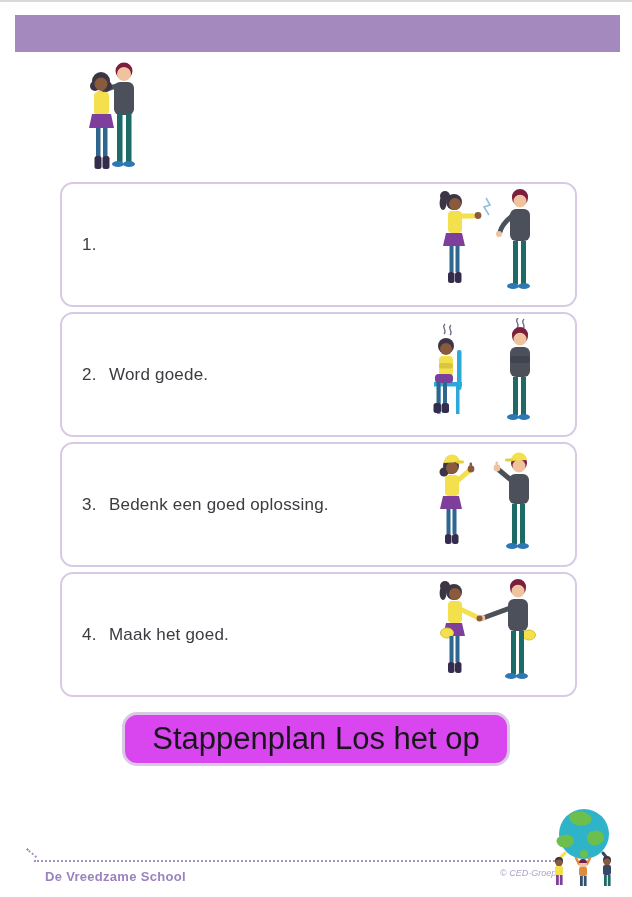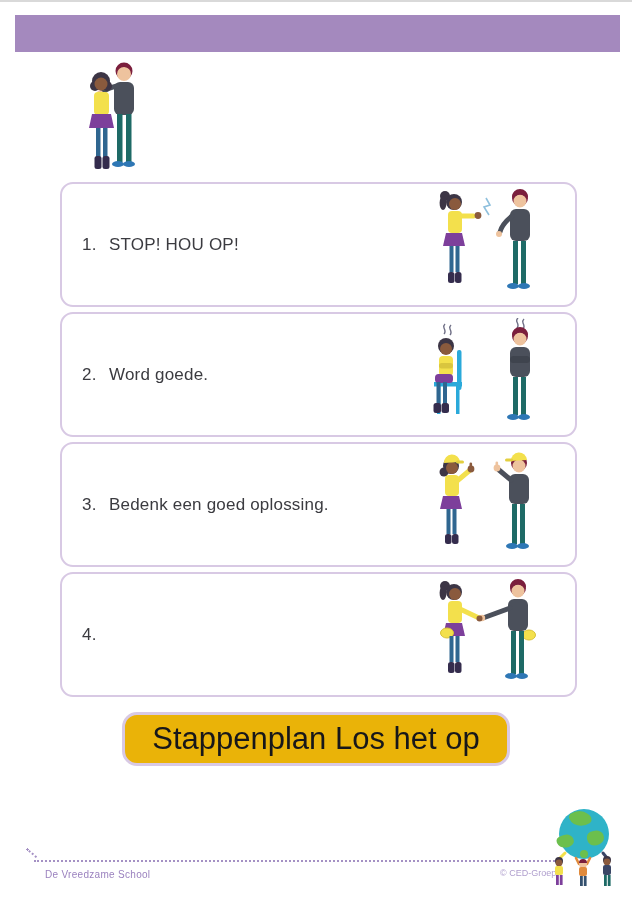--- a/index.html
+++ b/index.html
@@ -10,27 +10,27 @@
   .header-bar { position:absolute; left:15px; top:15px; width:605px; height:37px; background:#a489be; }
   .couple-illustration { position:absolute; left:84px; top:61px; width:60px; height:116px; }
   .step-box { position:absolute; left:60px; width:517px; height:125px; background:#ffffff;
               border:2px solid #d8c9e4; border-radius:13px; }
   .step-box.b1 { top:182px; } .step-box.b2 { top:312px; } .step-box.b3 { top:442px; } .step-box.b4 { top:572px; }
   .step-text { position:absolute; left:20px; top:50%; transform:translateY(-50%);
                display:flex; font-size:17px; color:#3b3b40; letter-spacing:.2px; }
   .step-number { display:inline-block; width:27px; }
   .step-illustration { position:absolute; right:18px; bottom:5px; width:140px; height:112px; }
   .title-box { position:absolute; left:122px; top:712px; width:388px; height:54px;
-               border:3px solid #d8c9e4; border-radius:15px; background:#eab308;
+               border:3px solid #d8c9e4; border-radius:15px; background:#d946ef;
                display:flex; align-items:center; justify-content:center; }
   .title-box span { font-size:31px; color:#17171a; }
   .dotted-line { position:absolute; left:34px; top:860px; width:521px; height:0; border-top:2px dotted #a591c4; }
   .dotted-tick { position:absolute; left:25px; top:852px; width:13px; height:0; border-top:2px dotted #a591c4; transform:rotate(40deg); }
-  .footer-left  { position:absolute; left:45px;  top:869px; font-size:10px; font-weight:normal; color:#9b82bf; letter-spacing:.3px; }
-  .footer-right { position:absolute; left:500px; top:868px; font-size:9px;  color:#af9ecd; }
+  .footer-left  { position:absolute; left:45px;  top:869px; font-size:13px; font-weight:bold; color:#9b82bf; letter-spacing:.3px; }
+  .footer-right { position:absolute; left:500px; top:868px; font-size:9px;  color:#af9ecd;font-style:italic; }
   .globe-illustration { position:absolute; left:548px; top:806px; width:70px; height:88px; }
   svg { display:block; width:100%; height:100%; }
 </style>
 </head>
 <body>
 
 <div class="page">
 
   <div class="top-strip"></div>
   <div class="header-bar"></div>
@@ -58,21 +58,20 @@
       <rect x="12" y="67" width="4.5" height="29" fill="#2f6690"></rect>
       <rect x="19" y="67" width="4.5" height="29" fill="#2f6690"></rect>
       <rect x="10.5" y="95" width="7" height="13" rx="2.5" fill="#342c4d"></rect>
       <rect x="18.5" y="95" width="7" height="13" rx="2.5" fill="#342c4d"></rect>
     </svg>
   </div>
 
   <div class="step-box b1">
     <div class="step-text">
       <span class="step-number">1.</span>
-      <span class="step-label">STOP! HOU OP!</span>
     </div>
     <div class="step-illustration">
       <svg viewBox="0 0 140 112">
 
         <circle cx="28" cy="8" r="5" fill="#3c3545"></circle>
         <ellipse cx="26" cy="15" rx="3.4" ry="7" fill="#3c3545"></ellipse>
         <circle cx="37" cy="14" r="8" fill="#3c3545"></circle>
         <circle cx="38" cy="16" r="6" fill="#8a5a3d"></circle>
         <rect x="31" y="23" width="14" height="22" rx="4" fill="#f3e04c"></rect>
         <rect x="42" y="25.5" width="17" height="5" rx="2.5" fill="#f3e04c"></rect>
@@ -176,20 +175,21 @@
         <rect x="103" y="56" width="5" height="40" fill="#1e6a66"></rect>
         <ellipse cx="95" cy="98" rx="6" ry="3" fill="#2e77b5"></ellipse>
         <ellipse cx="106" cy="98" rx="6" ry="3" fill="#2e77b5"></ellipse>
       </svg>
     </div>
   </div>
 
   <div class="step-box b4">
     <div class="step-text">
       <span class="step-number">4.</span>
+      <span class="step-label">Maak het goed.</span>
     </div>
     <div class="step-illustration">
       <svg viewBox="0 0 140 112">
 
         <circle cx="28" cy="8" r="5" fill="#3c3545"></circle>
         <ellipse cx="26" cy="15" rx="3.4" ry="7" fill="#3c3545"></ellipse>
         <circle cx="37" cy="14" r="8" fill="#3c3545"></circle>
         <circle cx="38" cy="16" r="6" fill="#8a5a3d"></circle>
         <rect x="31" y="23" width="14" height="22" rx="4" fill="#f3e04c"></rect>
         <path d="M43,31 L62,40" stroke="#f3e04c" stroke-width="5" stroke-linecap="round" fill="none"></path>

